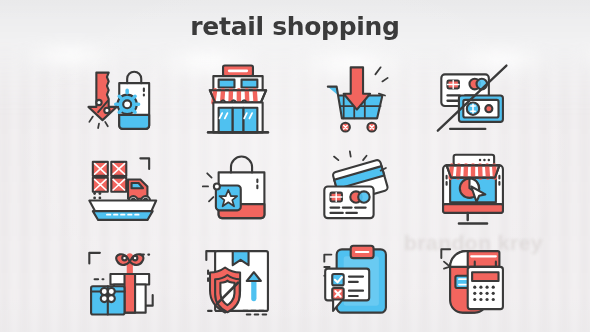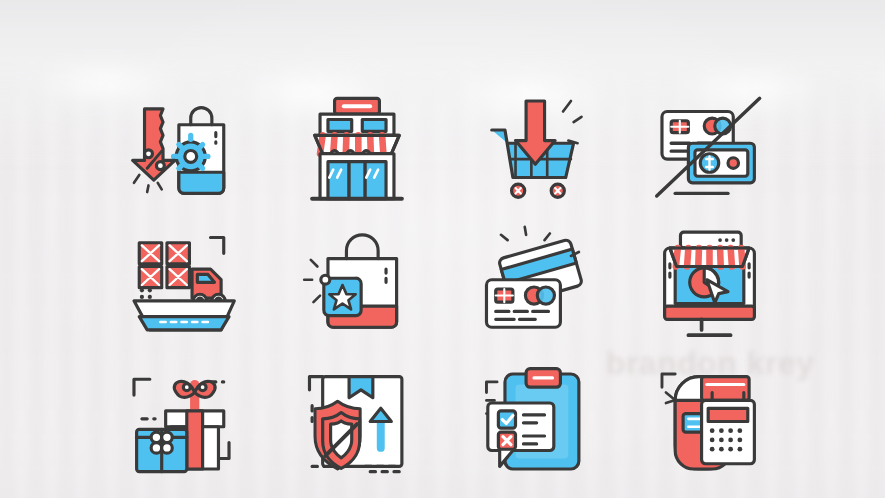--- a/index.html
+++ b/index.html
@@ -106,20 +106,23 @@
     <div class="layer bg-shelves"></div>
     <div class="layer bg-pinkish"></div>
     <div class="layer bg-clothes-right"></div>
     <div class="layer bg-clothes-right-tint"></div>
 
     <div class="layer bg-ceiling"></div>
     <div class="layer bg-vignette"></div>
     <div class="bg-watermark">brandon krey</div>
   </div>
 
+  <div class="title-wrap">
+    <span class="title">retail shopping</span>
+  </div>
 
   <div class="grid">
 
     <div class="cell">
       <svg viewBox="0 0 100 100">
         <g stroke="#3A3A3A" stroke-width="2.4" fill="none" stroke-linecap="round" stroke-linejoin="round">
           <path d="M48 32h34v48a4 4 0 0 1-4 4H52a4 4 0 0 1-4-4z" fill="#fff"></path>
           <path d="M48 68h34v12a4 4 0 0 1-4 4H52a4 4 0 0 1-4-4z" fill="#4FC1F0"></path>
           <path d="M57 32v-5a8 8 0 0 1 16 0v5" fill="none"></path>
           <path d="M76 38v8" stroke-dasharray="3 4"></path>

